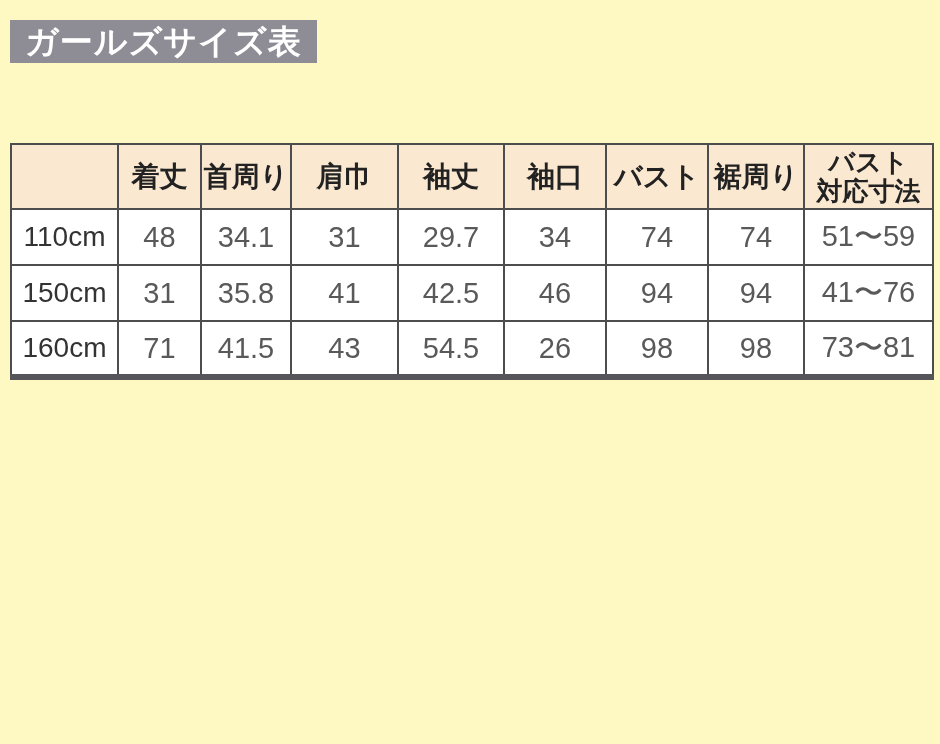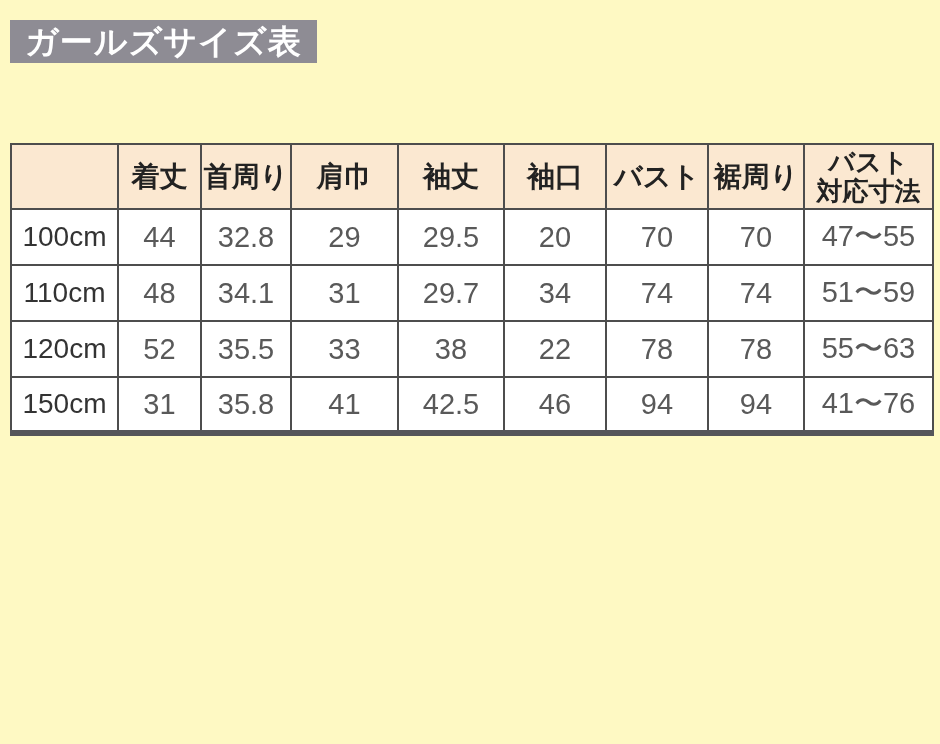--- a/index.html
+++ b/index.html
@@ -104,59 +104,48 @@
         <th>バスト</th>
         <th>裾周り</th>
         <th class="bust-range-header">
           <span class="hline">バスト</span>
           <span class="hline">対応寸法</span>
         </th>
       </tr>
     </thead>
     <tbody id="table-body">
         <tr>
-          <th class="size">100cm</th>
-          <td>44</td>
-          <td>32.8</td>
-          <td>29</td>
-          <td>29.5</td>
-          <td>20</td>
-          <td>70</td>
-          <td>70</td>
-          <td>47〜55</td>
-        </tr>
-        <tr>
           <th class="size">110cm</th>
           <td>48</td>
           <td>34.1</td>
           <td>31</td>
           <td>29.7</td>
           <td>34</td>
           <td>74</td>
           <td>74</td>
           <td>51〜59</td>
-        </tr>
-        <tr>
-          <th class="size">120cm</th>
-          <td>52</td>
-          <td>35.5</td>
-          <td>33</td>
-          <td>38</td>
-          <td>22</td>
-          <td>78</td>
-          <td>78</td>
-          <td>55〜63</td>
         </tr>
         <tr>
           <th class="size">150cm</th>
           <td>31</td>
           <td>35.8</td>
           <td>41</td>
           <td>42.5</td>
           <td>46</td>
           <td>94</td>
           <td>94</td>
           <td>41〜76</td>
         </tr>
+        <tr>
+          <th class="size">160cm</th>
+          <td>71</td>
+          <td>41.5</td>
+          <td>43</td>
+          <td>54.5</td>
+          <td>26</td>
+          <td>98</td>
+          <td>98</td>
+          <td>73〜81</td>
+        </tr>
       </tbody>
   </table>
 
 </div>
 
 </body></html>

